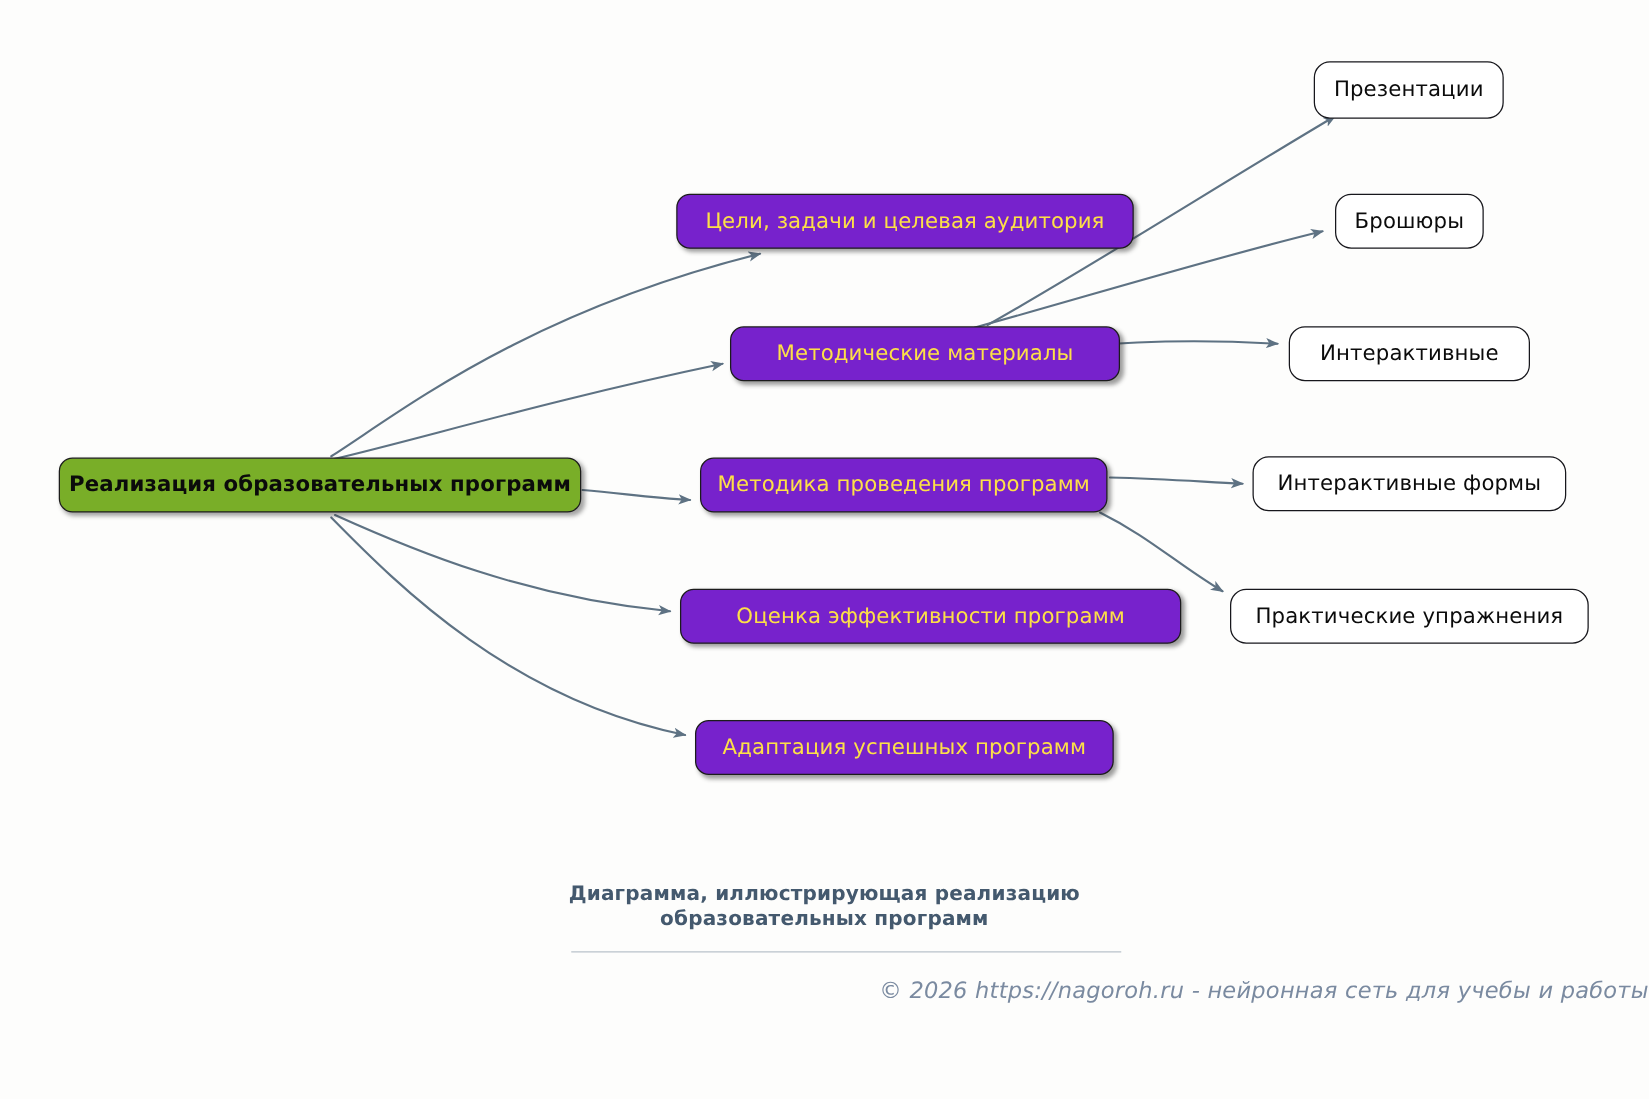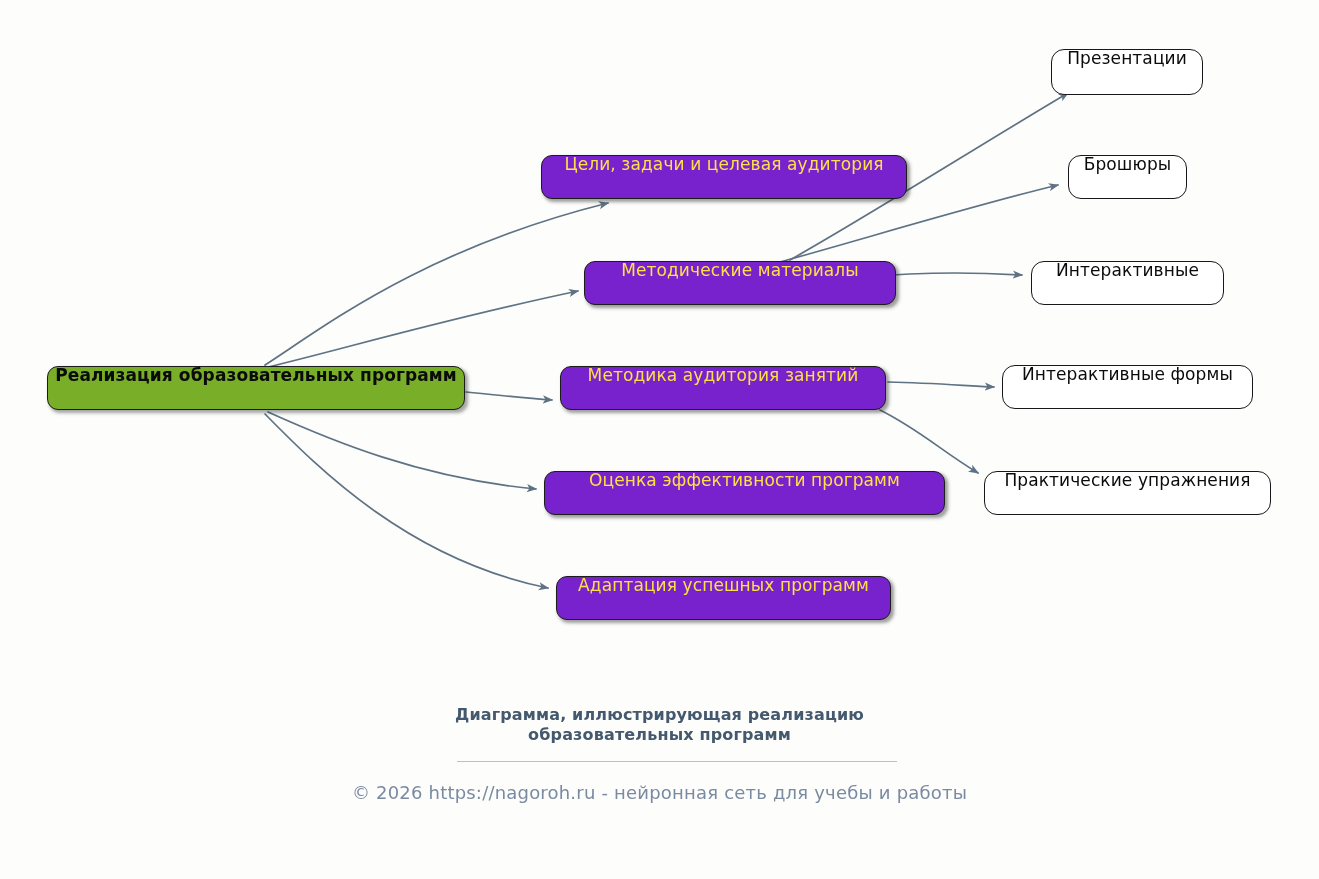--- a/index.html
+++ b/index.html
@@ -28,20 +28,21 @@
     left: 0; top: 0;
     width: 1319px;
     height: 879px;
     pointer-events: none;
   }
 
   .node {
     position: absolute;
     box-sizing: border-box;
     display: flex;
+    align-items: center;
     justify-content: center;
     border-radius: 11px;
     white-space: nowrap;
     letter-spacing: 0.1px;
   }
 
   .node-label {
     display: block;
     line-height: 1;
   }
@@ -93,24 +94,25 @@
     width: 440px;
     height: 1px;
     background: #b9c2ca;
   }
 
   #footer {
     position: absolute;
     left: 0;
     top: 782px;
     width: 1319px;
-    text-align: center;
+    text-align: right;
     font-size: 18px;
     color: #7a8aa0;
     letter-spacing: 0.2px;
+    font-style: italic;
   }
 </style>
 </head>
 <body>
 
 <div id="diagram-canvas">
 
   <svg id="edge-layer" viewBox="0 0 1319 879" xmlns="http://www.w3.org/2000/svg">
     <defs>
       <marker id="arrow" markerWidth="11" markerHeight="9" refX="9.2" refY="4.5" orient="auto" markerUnits="userSpaceOnUse">
@@ -135,21 +137,21 @@
       <div class="node root" style="left: 47px; top: 366px; width: 418px; height: 44px; font-weight: bold;">
         <span class="node-label">Реализация образовательных программ</span>
       </div>
       <div class="node branch" style="left: 541px; top: 155px; width: 366px; height: 44px;">
         <span class="node-label">Цели, задачи и целевая аудитория</span>
       </div>
       <div class="node branch" style="left: 584px; top: 261px; width: 312px; height: 44px;">
         <span class="node-label">Методические материалы</span>
       </div>
       <div class="node branch" style="left: 560px; top: 366px; width: 326px; height: 44px;">
-        <span class="node-label">Методика аудитория занятий</span>
+        <span class="node-label">Методика проведения программ</span>
       </div>
       <div class="node branch" style="left: 544px; top: 471px; width: 401px; height: 44px;">
         <span class="node-label">Оценка эффективности программ</span>
       </div>
       <div class="node branch" style="left: 556px; top: 576px; width: 335px; height: 44px;">
         <span class="node-label">Адаптация успешных программ</span>
       </div>
       <div class="node leaf" style="left: 1051px; top: 49px; width: 152px; height: 46px;">
         <span class="node-label">Презентации</span>
       </div>

